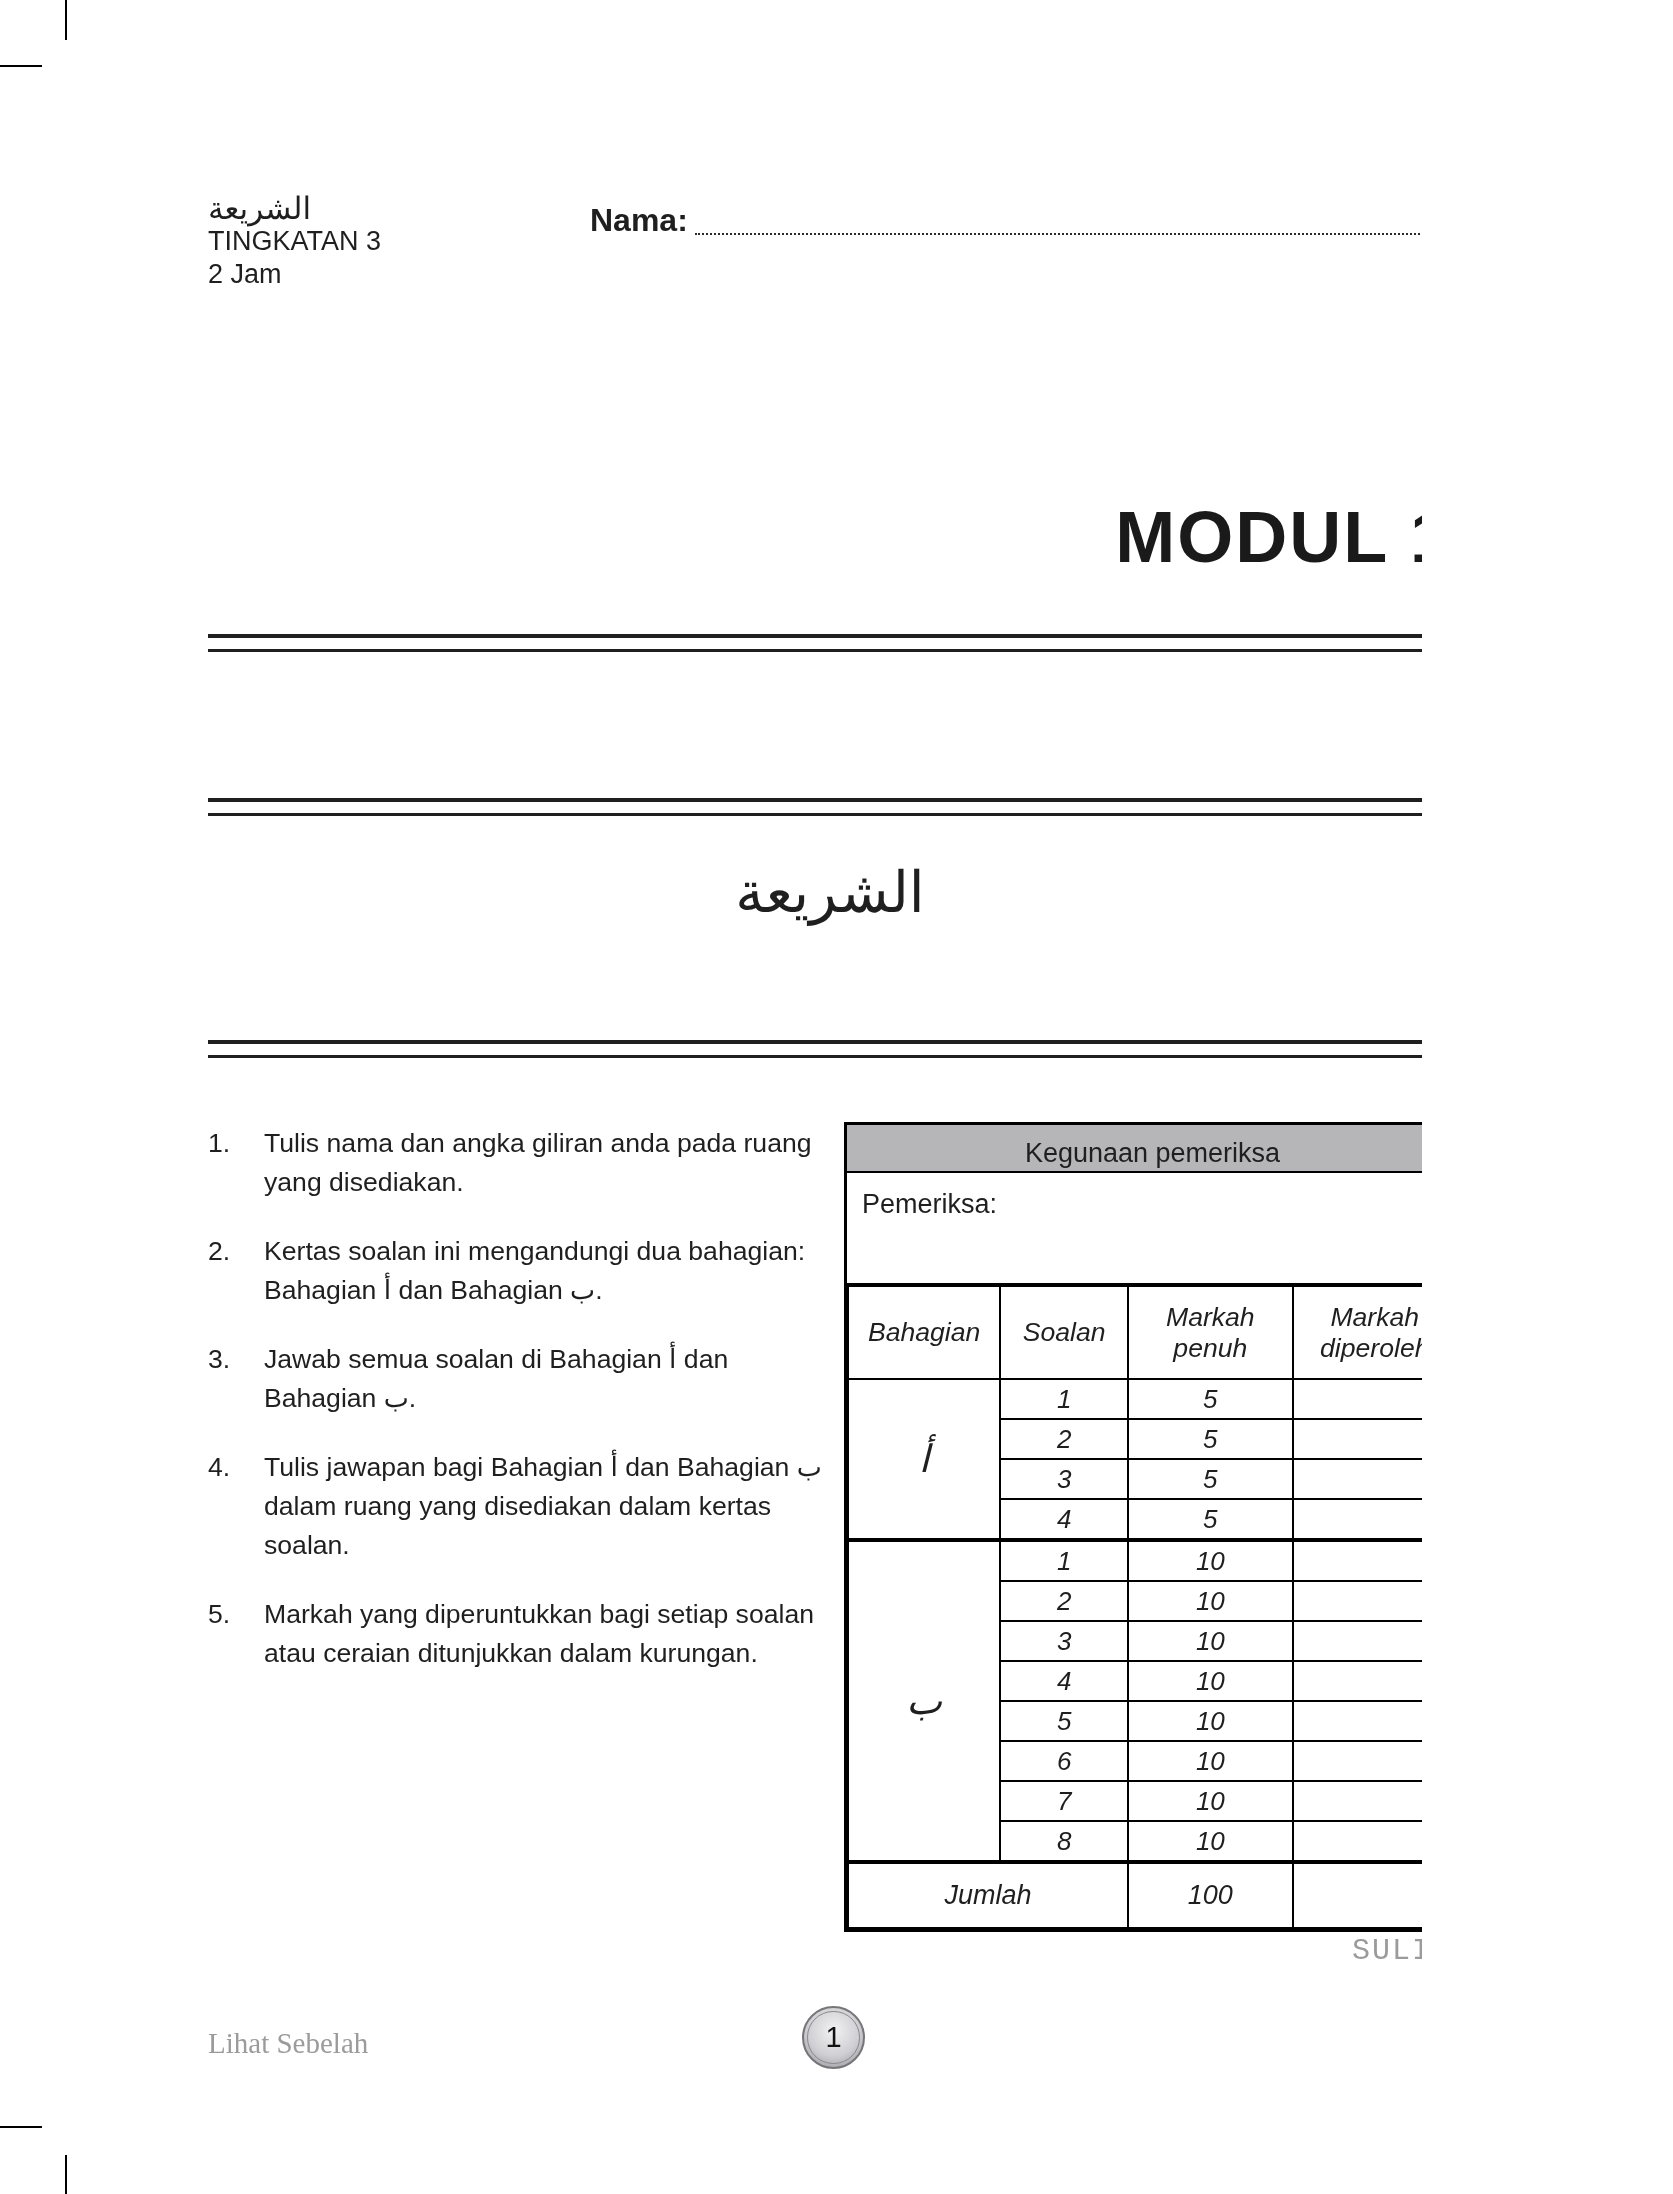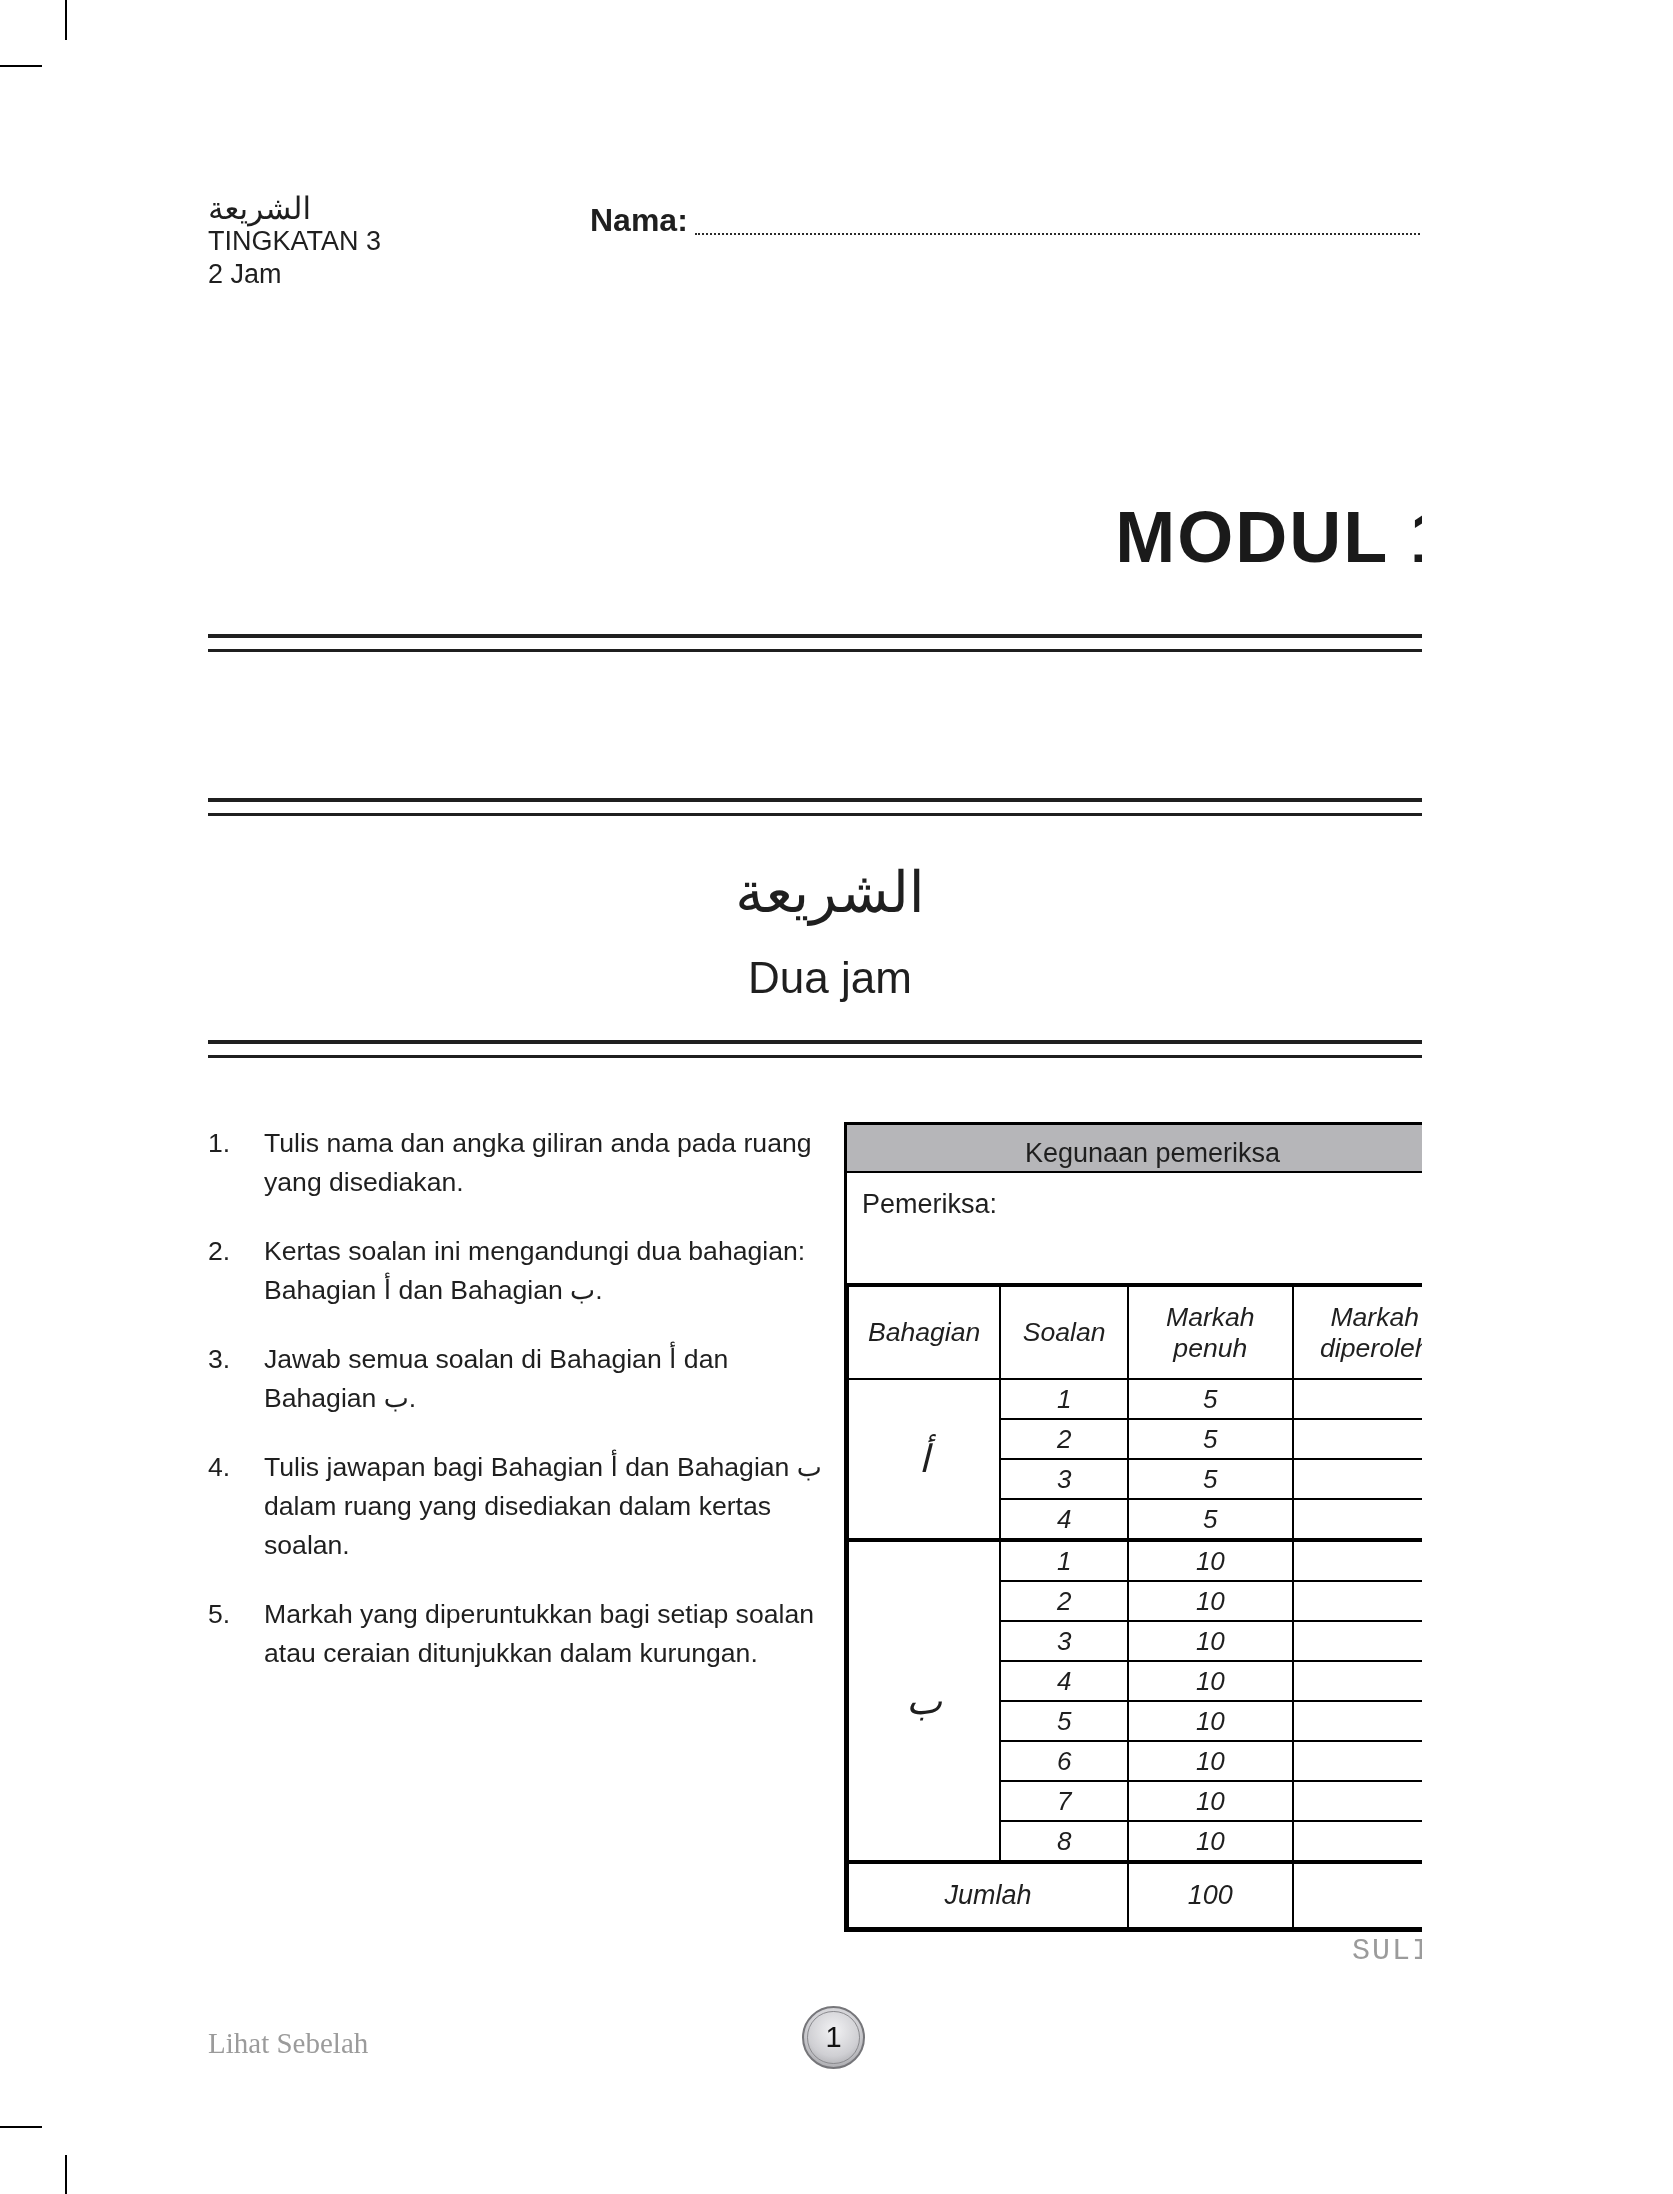--- a/index.html
+++ b/index.html
@@ -100,21 +100,20 @@
     <div class="l2"></div>
   </div>
 
 
   <div class="rule" style="top:798px;">
     <div class="l1"></div>
     <div class="l2"></div>
   </div>
 
   <div class="subject-ar">الشريعة</div>
-  <div class="duration">Dua jam</div>
 
   <div class="rule" style="top:1040px;">
     <div class="l1"></div>
     <div class="l2"></div>
   </div>
 
   <div class="instructions">
     <div class="ins">
       <span class="n">1.</span>
       <span class="t">Tulis nama dan angka giliran anda pada ruang yang disediakan.</span>

